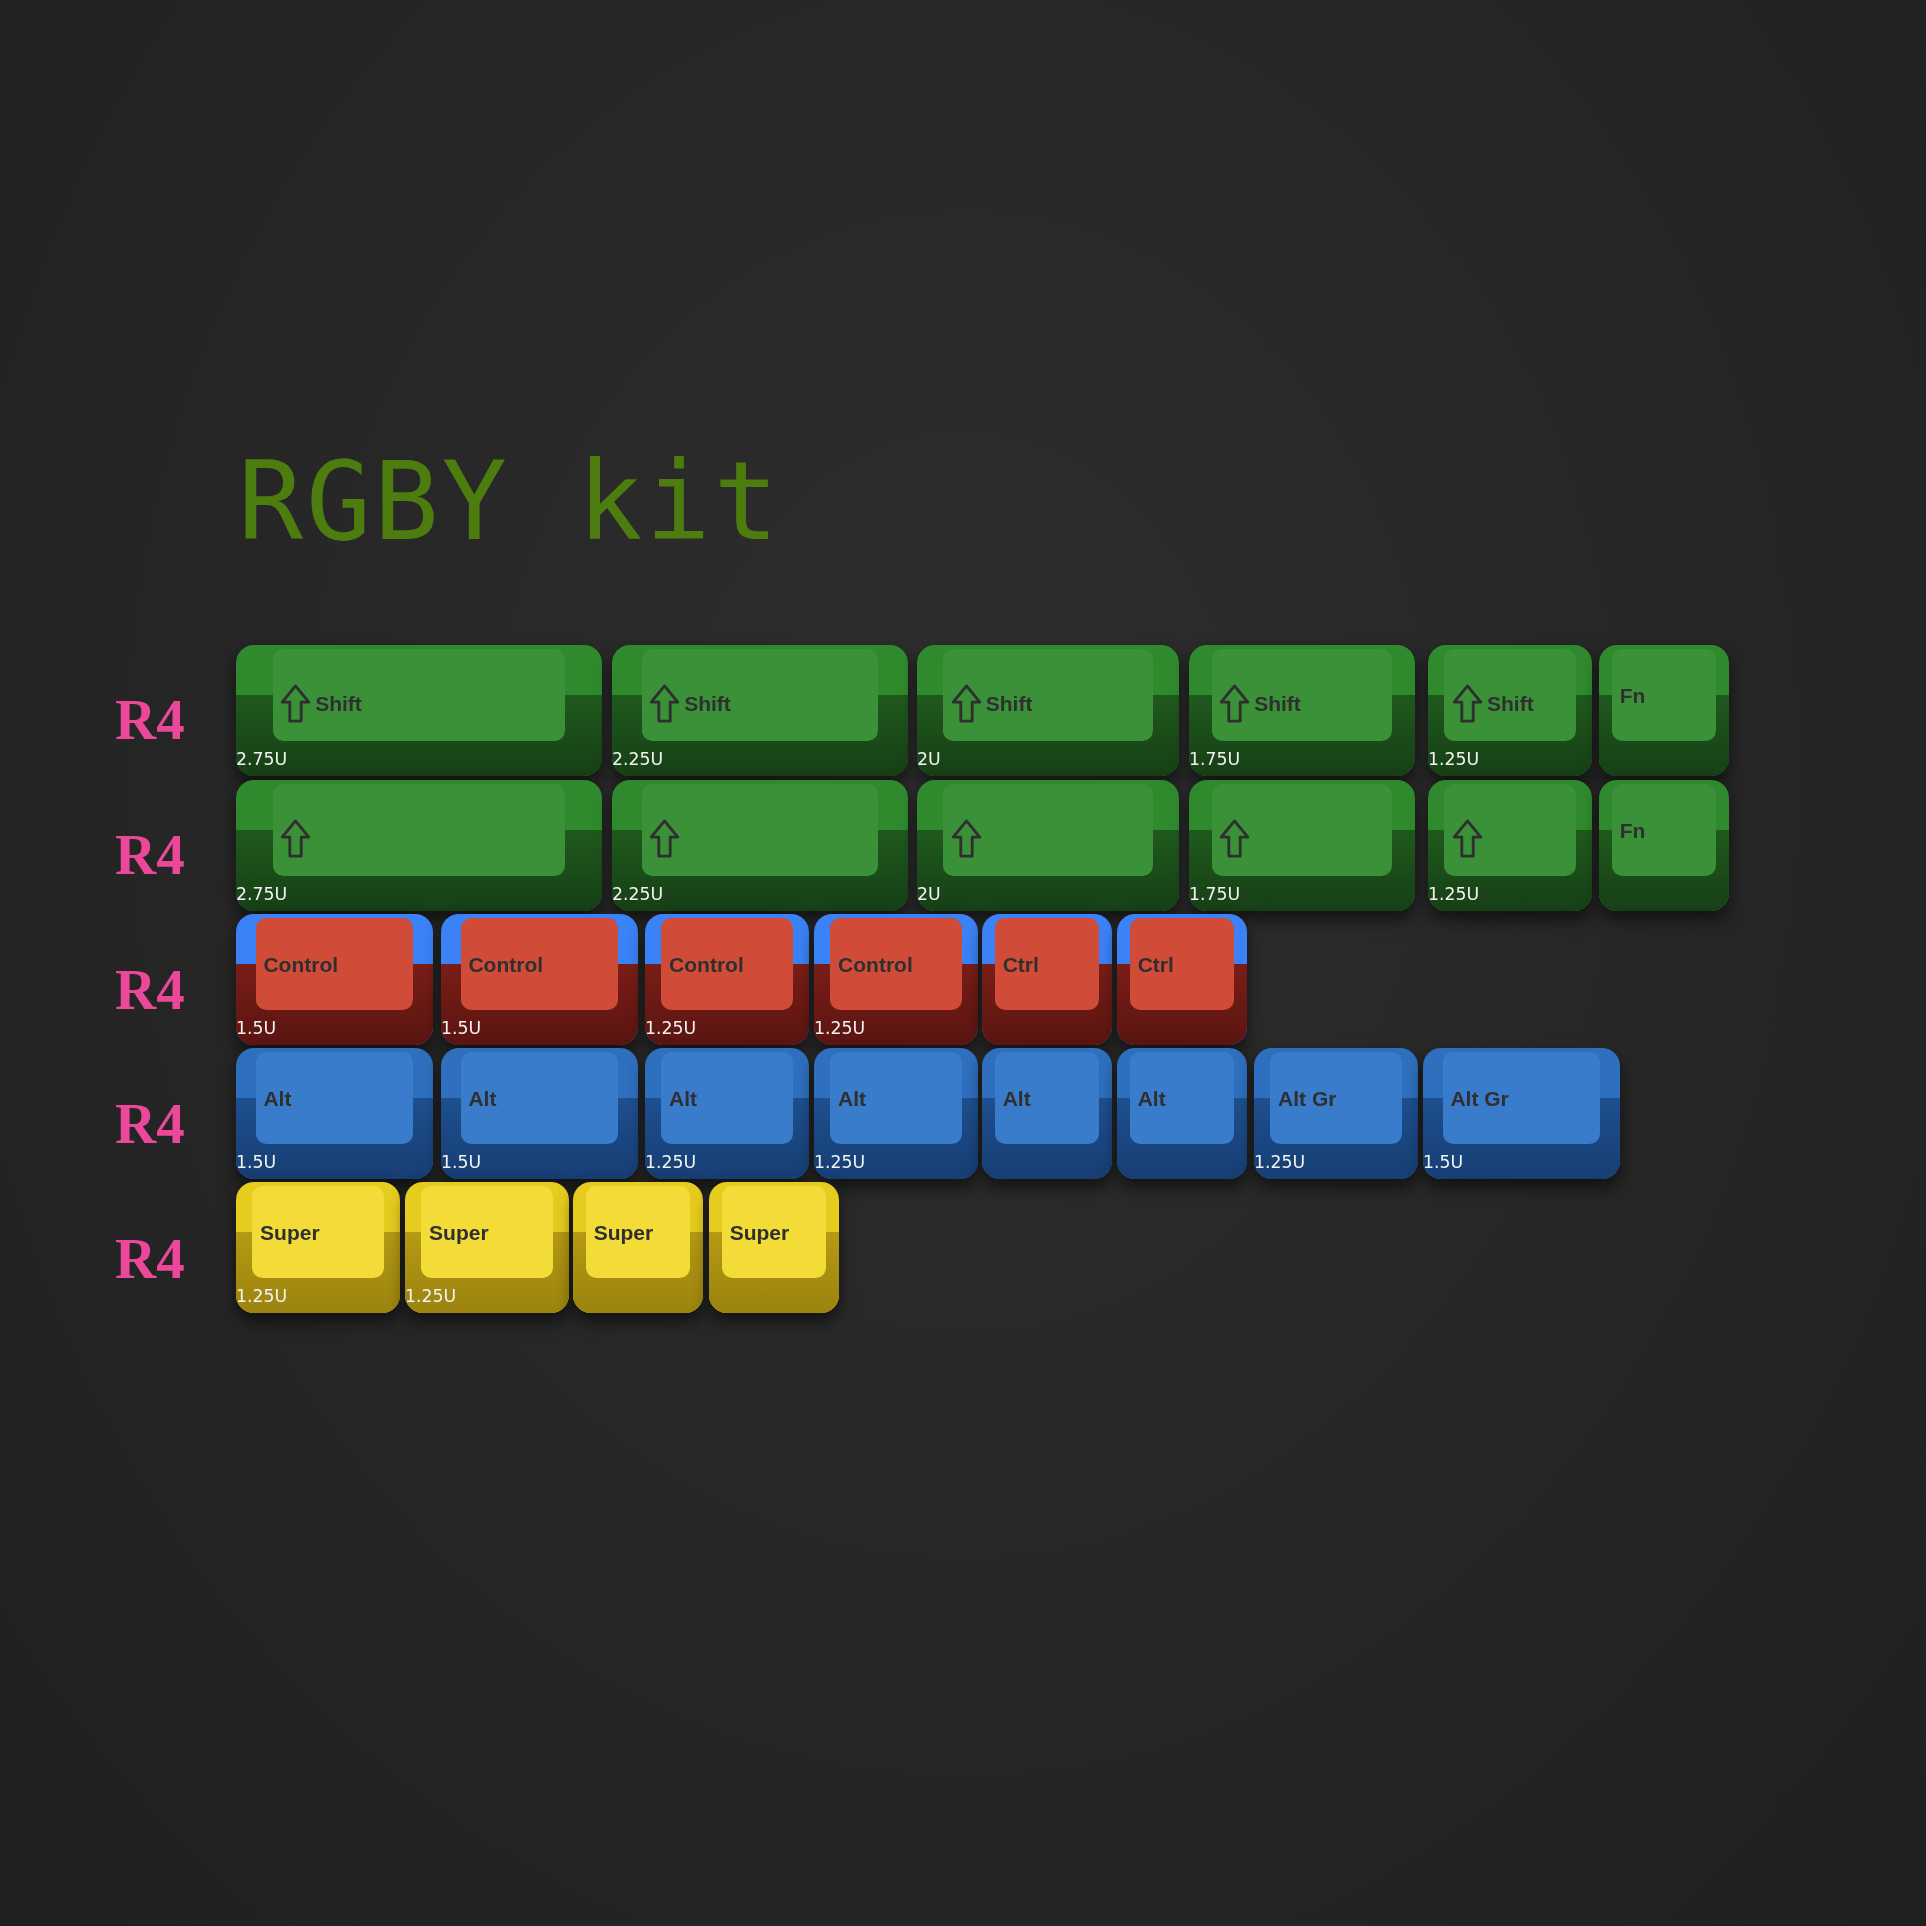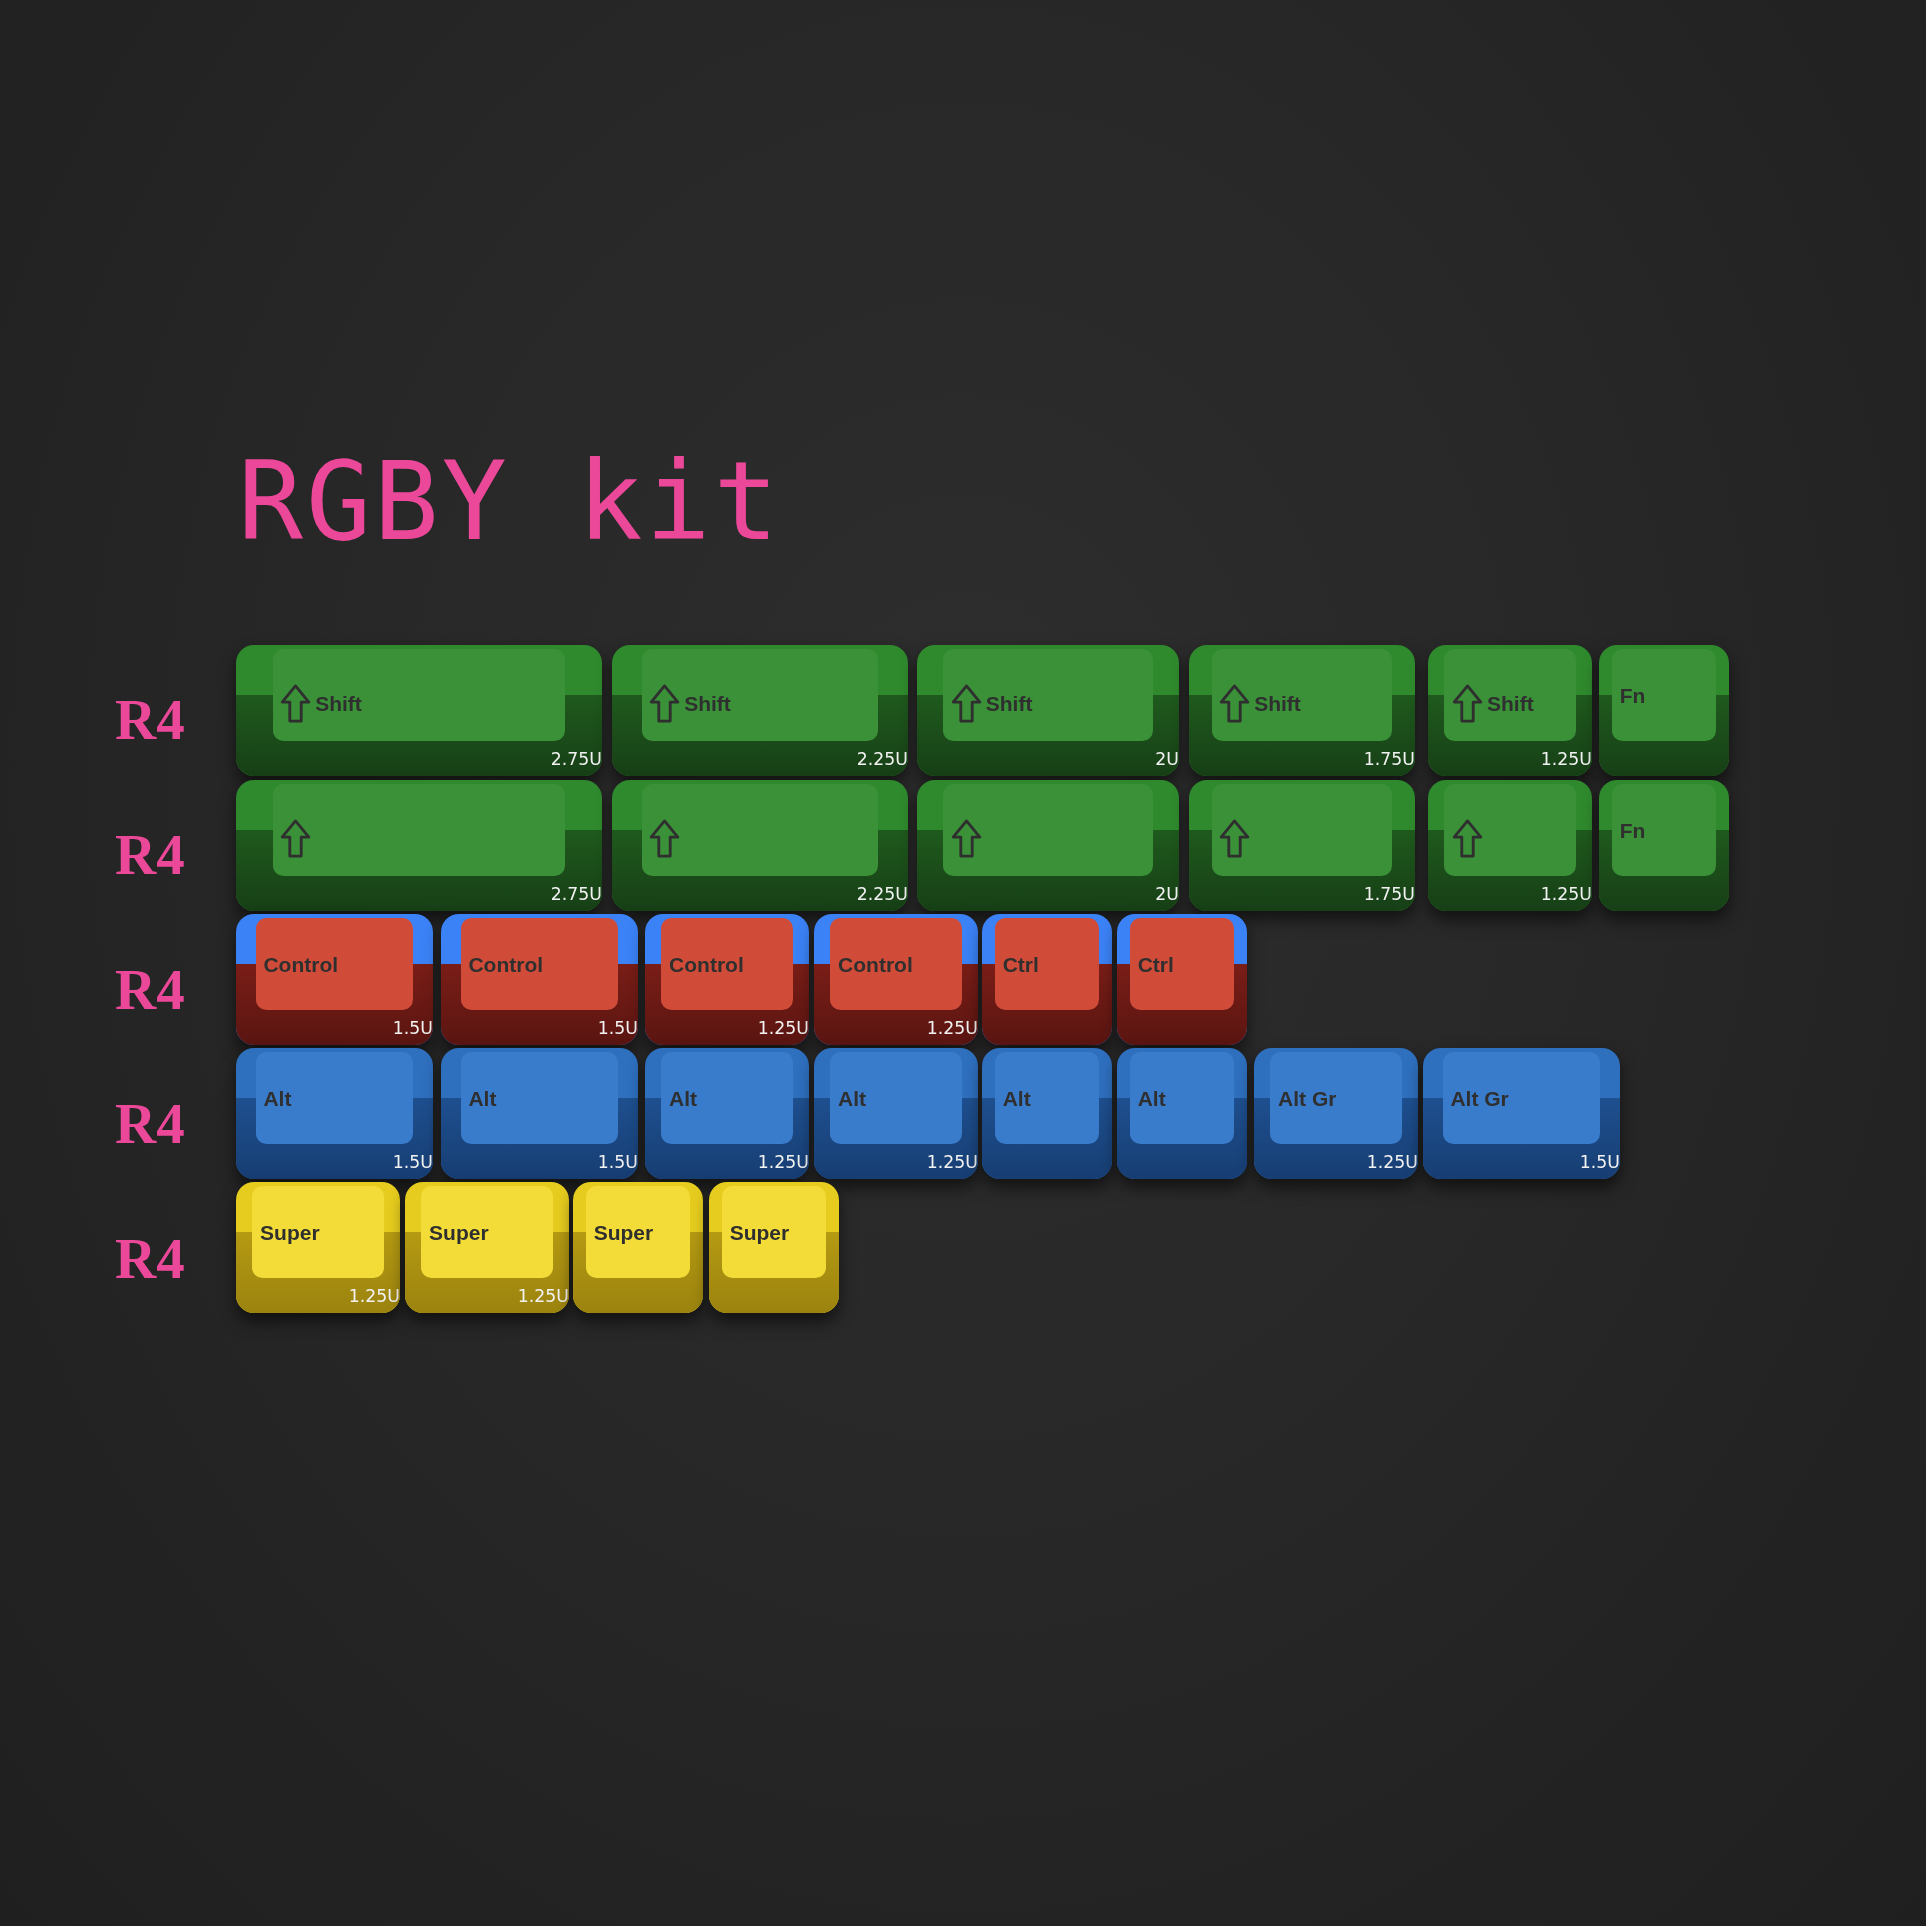--- a/index.html
+++ b/index.html
@@ -5,21 +5,21 @@
     html, body { margin: 0; padding: 0; }
     body {
       width: 1926px; height: 1926px; overflow: hidden; position: relative;
       background: radial-gradient(ellipse at 50% 40%, #2e2e2e 0%, #262626 55%, #1f1f1f 100%);
       font-family: "Liberation Sans", sans-serif;
     }
     .title {
       position: absolute; left: 238px; top: 448px;
       font-family: "DejaVu Sans Mono", monospace;
       font-size: 108px; line-height: 1; letter-spacing: 2.9px;
-      color: #ec4899; white-space: pre;
+      color: #4d7c0f; white-space: pre;
     }
     .row-label {
       position: absolute; left: 115px; width: 77px;
       font-family: Liberation Serif, serif; font-weight: bold;
       font-size: 57px; line-height: 1; color: #ec4899;
     }
     .row { position: absolute; left: 236px; height: 131px; }
     .key {
       position: absolute; top: 0; height: 131px; box-sizing: border-box;
       border-radius: 18px;
@@ -34,21 +34,21 @@
       position: absolute; top: 3.9px; left: 10%; right: 10%; height: 70%;
       border-radius: 10.6px;
     }
     .key .legend {
       position: absolute; left: calc(10% + 7.7px); top: 39px;
       font-family: "Liberation Sans", sans-serif; font-weight: bold;
       font-size: 21px; color: #2f2f2f; white-space: nowrap;
       display: flex; align-items: center; gap: 3.9px;
     }
     .key .size {
-      position: absolute; left: 0; right: 0; bottom: 6.7px; text-align: right;
+      position: absolute; left: 0; right: 0; bottom: 6.7px; text-align: left;
       font-family: "DejaVu Sans", sans-serif; font-size: 17.3px; color: #f2f2f2;
     }
     .arrow-icon { width: 31px; height: 39px; display: inline-block; }
     
     .green { background: #2f8a2d; }
     .green .skirt { background: linear-gradient(#1f5a1d, #173f16); }
     .green .top { background: #3a9138; }
     .red { background: #3b82f6; }
     .red .skirt { background: linear-gradient(#7a1d17, #5a1511); }
     .red .top { background: #d04c38; }

